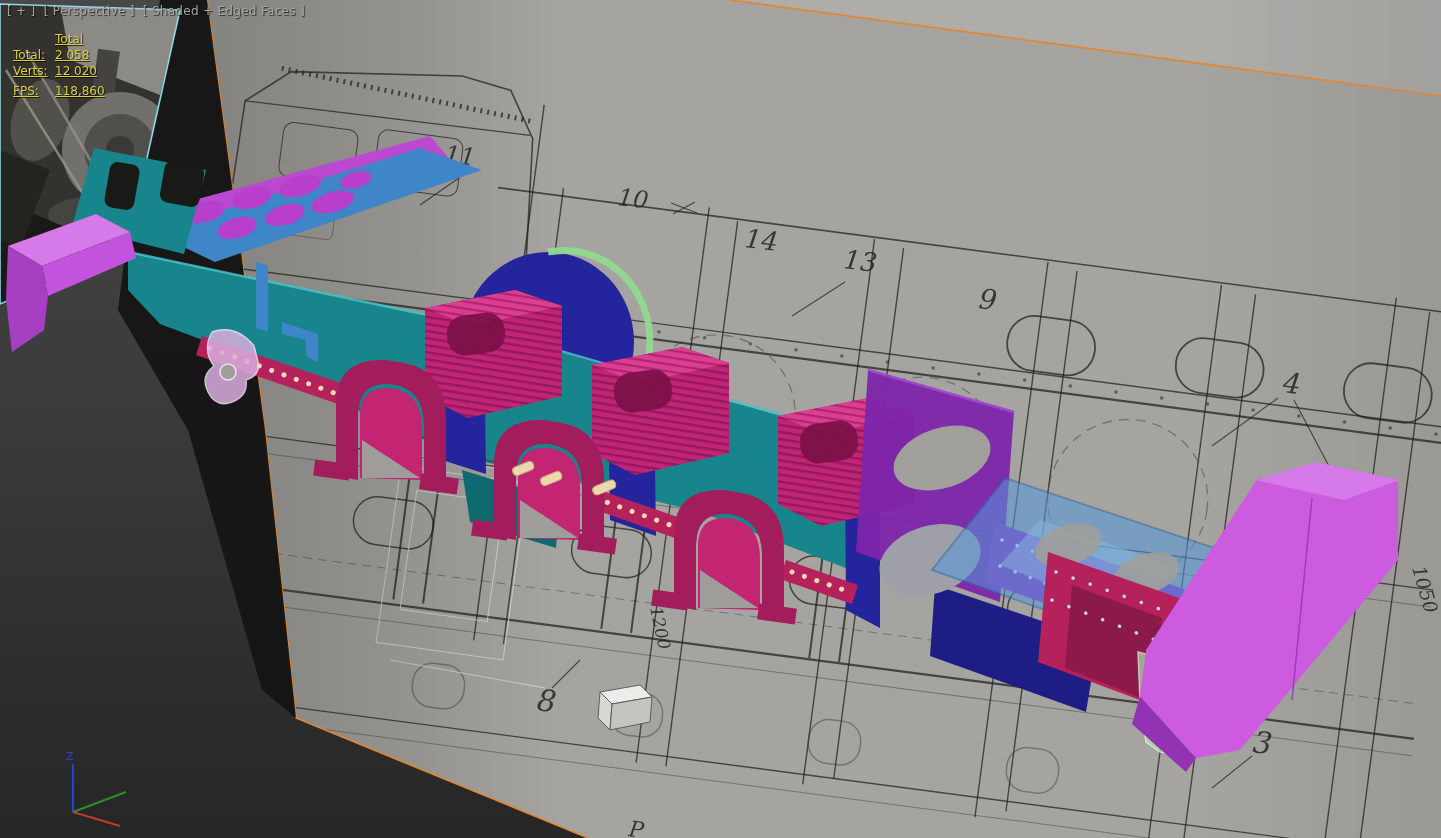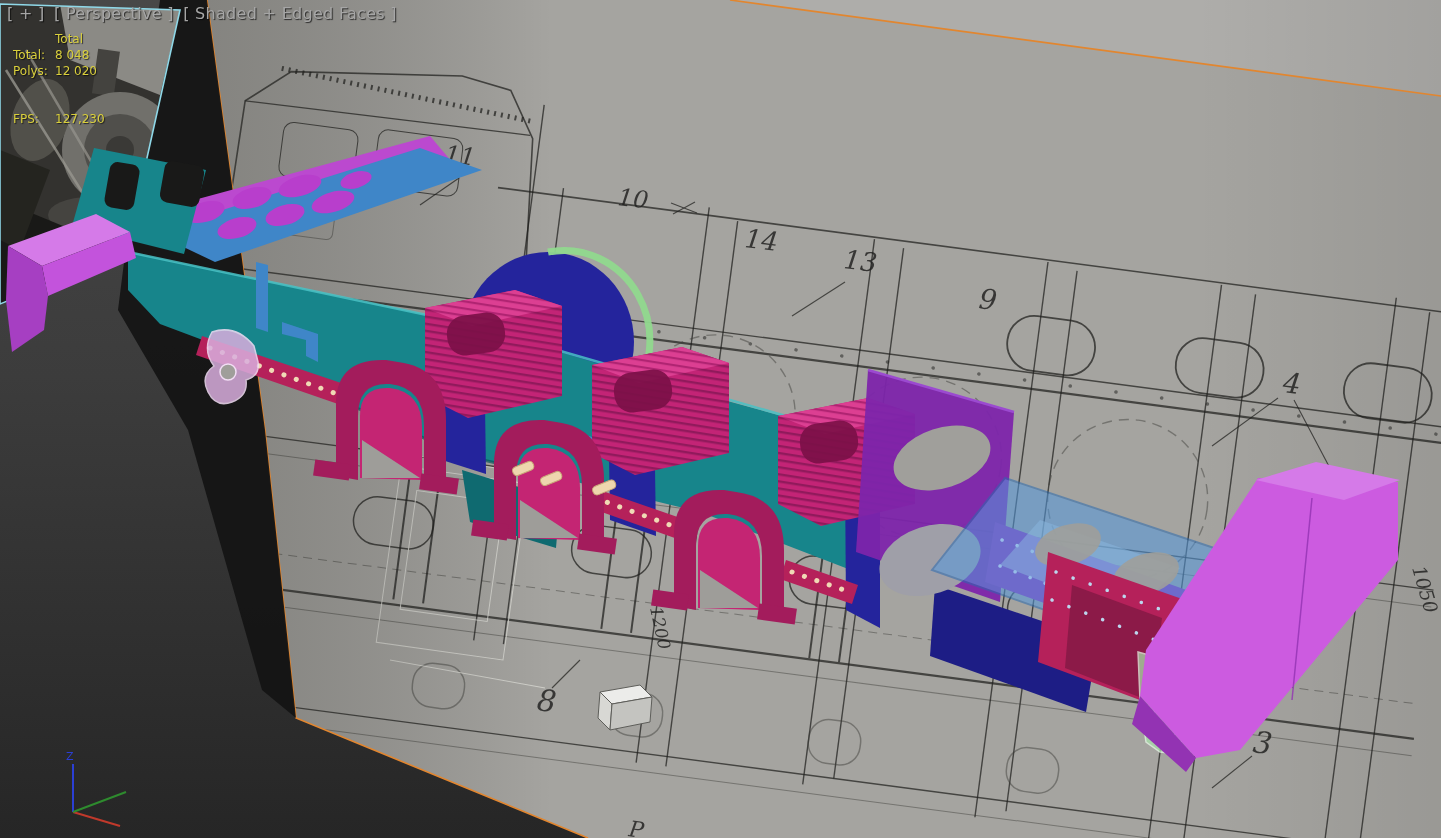--- a/index.html
+++ b/index.html
@@ -3,32 +3,32 @@
 <meta charset="utf-8">
 <style>
   html,body{margin:0;padding:0;background:#111;}
   .viewport{
     position:relative; width:1441px; height:838px; overflow:hidden;
     background:linear-gradient(180deg,#484848 0%, #3c3c3c 45%, #262626 100%);
     font-family:"DejaVu Sans","Liberation Sans",sans-serif;
   }
   svg{position:absolute;left:0;top:0;}
   .hud-label{
-    position:absolute; left:7px; top:4px; font-size:16px; color:#a6a6a6;
+    position:absolute; left:7px; top:4px; font-size:12px; color:#a6a6a6;
     letter-spacing:.3px; text-shadow:1px 1px 1px rgba(0,0,0,.7); cursor:default;
     user-select:none; white-space:nowrap;
   }
   .hud-label span{margin-right:4px;}
   .stats{
     position:absolute; left:13px; top:31px; font-size:12px; color:#d9cf3c;
     text-shadow:1px 1px 1px rgba(0,0,0,.65); line-height:16px; white-space:nowrap;
   }
-  .stats .row{display:flex;}
+  .stats .row{display:flex;text-decoration:underline;}
   .stats .c1{display:inline-block; width:42px;}
-  .stats .fps{margin-top:32px;}
+  .stats .fps{margin-top:4px;}
   .bp-num{
     font-family:"DejaVu Serif","Liberation Serif",serif; font-style:italic;
     fill:#1f1f1e; opacity:.82;
   }
   .ink{stroke:#1e1e1c; fill:none; opacity:.72;}
   .ink2{stroke:#3a3a36; fill:none; opacity:.45;}
 </style>
 </head>
 <body>
 
@@ -367,24 +367,24 @@
   <span>[ Shaded + Edged Faces ]</span>
 </div>
 
 <div class="stats">
   <div class="row">
     <span class="c1"></span>
         <span>Total</span>
   </div>
   <div class="row">
     <span class="c1">Total:</span>
-    <span>8 048</span>
+    <span>2 058</span>
   </div>
   <div class="row">
-    <span class="c1">Polys:</span>
+    <span class="c1">Verts:</span>
     <span>12 020</span>
   </div>
   <div class="row fps">
     <span class="c1">FPS:</span>
-    <span>127,230</span>
+    <span>118,860</span>
   </div>
 </div>
 </div>
 
 </body></html>

